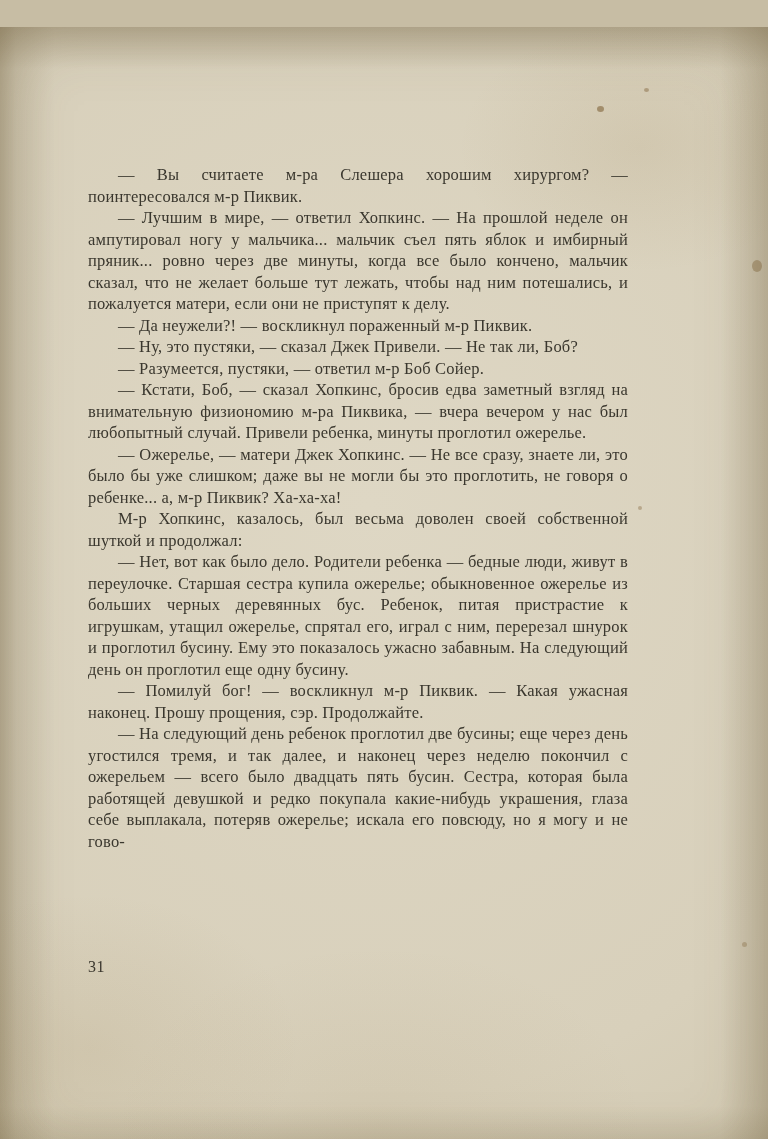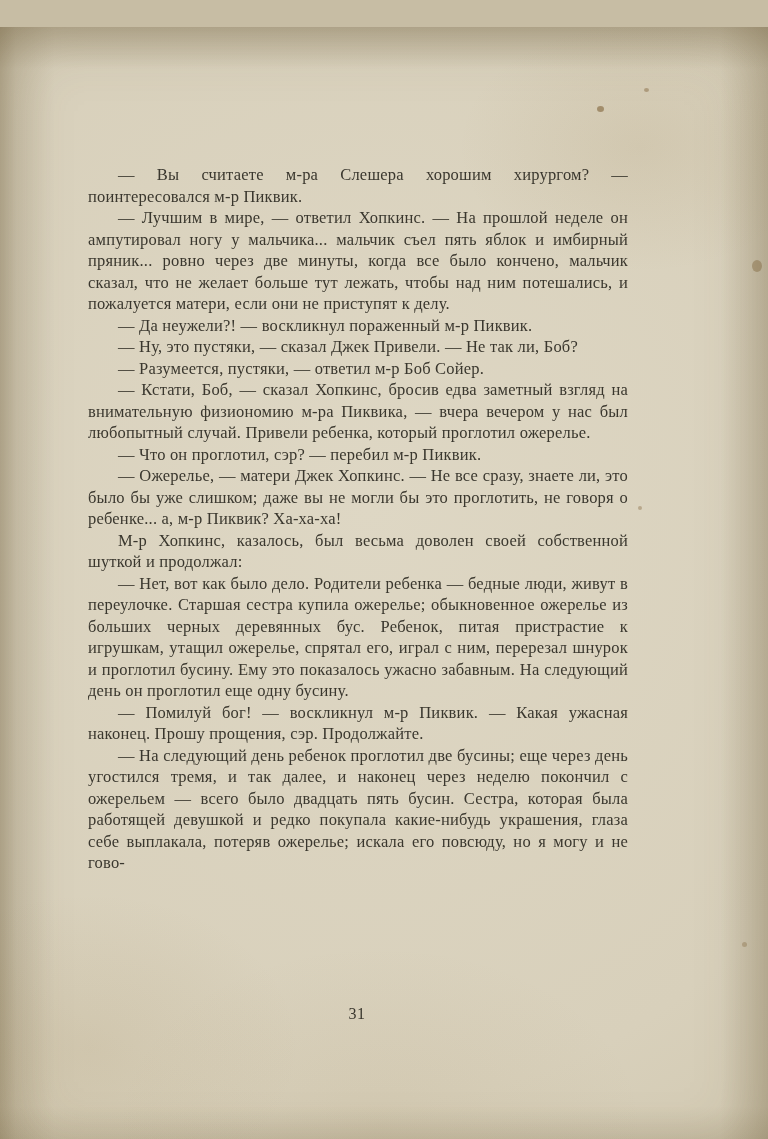--- a/index.html
+++ b/index.html
@@ -53,23 +53,23 @@
     line-height: 21.5px;
     text-align: justify;
     letter-spacing: 0.2px;
   }
   .para {
     margin: 0;
     text-indent: 30px;
   }
   .page-number {
     position: absolute;
-    left: 88px; top: 951px;
+    left: 88px; top: 904px;
     width: 538px;
-    text-align: center;
+    text-align: left;
     color: #3a372e;
     font-size: 16px;
     letter-spacing: 0.5px;
   }
 </style>
 </head>
 <body>
 
 <div class="scan">
   <div class="speck s1"></div>
@@ -77,22 +77,21 @@
   <div class="speck s3"></div>
   <div class="speck s4"></div>
   <div class="speck s5"></div>
 
   <div class="text-block">
       <p class="para">— Вы считаете м-ра Слешера хорошим хирургом? — поинтересовался м-р Пиквик.</p>
       <p class="para">— Лучшим в мире, — ответил Хопкинс. — На прошлой неделе он ампутировал ногу у мальчика... мальчик съел пять яблок и имбирный пряник... ровно через две минуты, когда все было кончено, мальчик сказал, что не желает больше тут лежать, чтобы над ним потешались, и пожалуется матери, если они не приступят к делу.</p>
       <p class="para">— Да неужели?! — воскликнул пораженный м-р Пиквик.</p>
       <p class="para">— Ну, это пустяки, — сказал Джек Привели. — Не так ли, Боб?</p>
       <p class="para">— Разумеется, пустяки, — ответил м-р Боб Сойер.</p>
-      <p class="para">— Кстати, Боб, — сказал Хопкинс, бросив едва заметный взгляд на внимательную физиономию м-ра Пиквика, — вчера вечером у нас был любопытный случай. Привели ребенка, который проглотил ожерелье.</p>
-      <p class="para">— Что он проглотил, сэр? — перебил м-р Пиквик.</p>
+      <p class="para">— Кстати, Боб, — сказал Хопкинс, бросив едва заметный взгляд на внимательную физиономию м-ра Пиквика, — вчера вечером у нас был любопытный случай. Привели ребенка, минуты проглотил ожерелье.</p>
       <p class="para">— Ожерелье, — матери Джек Хопкинс. — Не все сразу, знаете ли, это было бы уже слишком; даже вы не могли бы это проглотить, не говоря о ребенке... а, м-р Пиквик? Ха-ха-ха!</p>
       <p class="para">М-р Хопкинс, казалось, был весьма доволен своей собственной шуткой и продолжал:</p>
       <p class="para">— Нет, вот как было дело. Родители ребенка — бедные люди, живут в переулочке. Старшая сестра купила ожерелье; обыкновенное ожерелье из больших черных деревянных бус. Ребенок, питая пристрастие к игрушкам, утащил ожерелье, спрятал его, играл с ним, перерезал шнурок и проглотил бусину. Ему это показалось ужасно забавным. На следующий день он проглотил еще одну бусину.</p>
       <p class="para">— Помилуй бог! — воскликнул м-р Пиквик. — Какая ужасная наконец. Прошу прощения, сэр. Продолжайте.</p>
       <p class="para">— На следующий день ребенок проглотил две бусины; еще через день угостился тремя, и так далее, и наконец через неделю покончил с ожерельем — всего было двадцать пять бусин. Сестра, которая была работящей девушкой и редко покупала какие-нибудь украшения, глаза себе выплакала, потеряв ожерелье; искала его повсюду, но я могу и не гово-</p>
     </div>
 
   <div class="page-number">31</div>
 </div>
 

